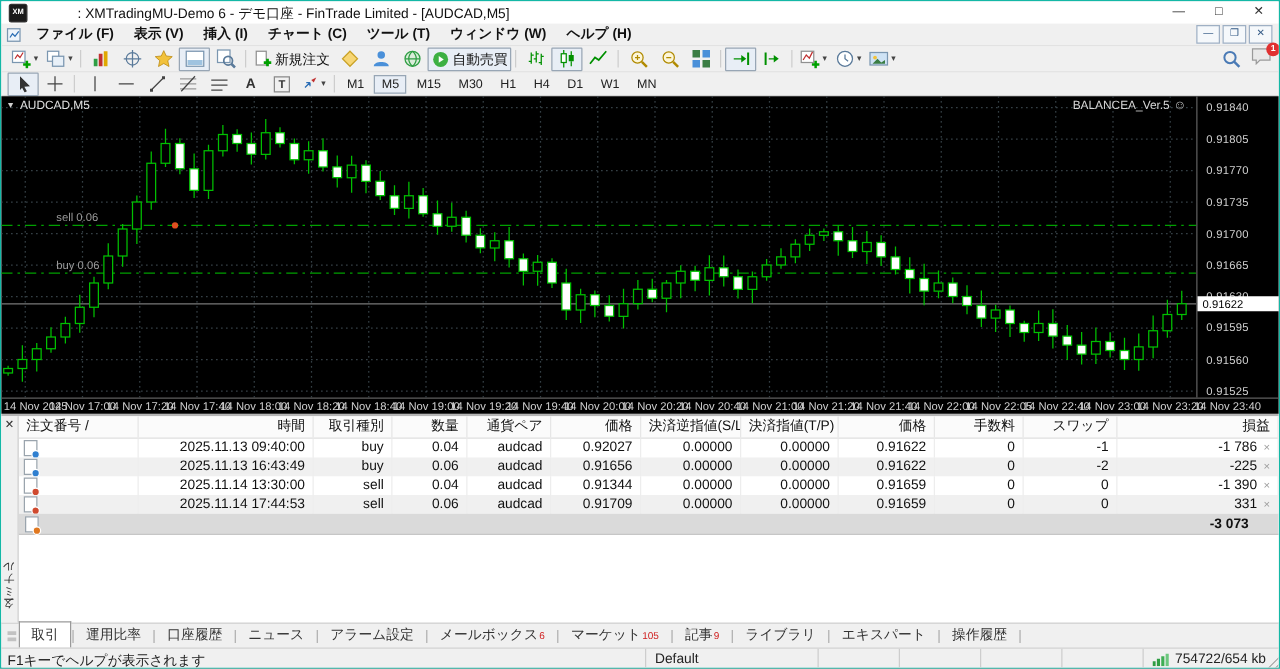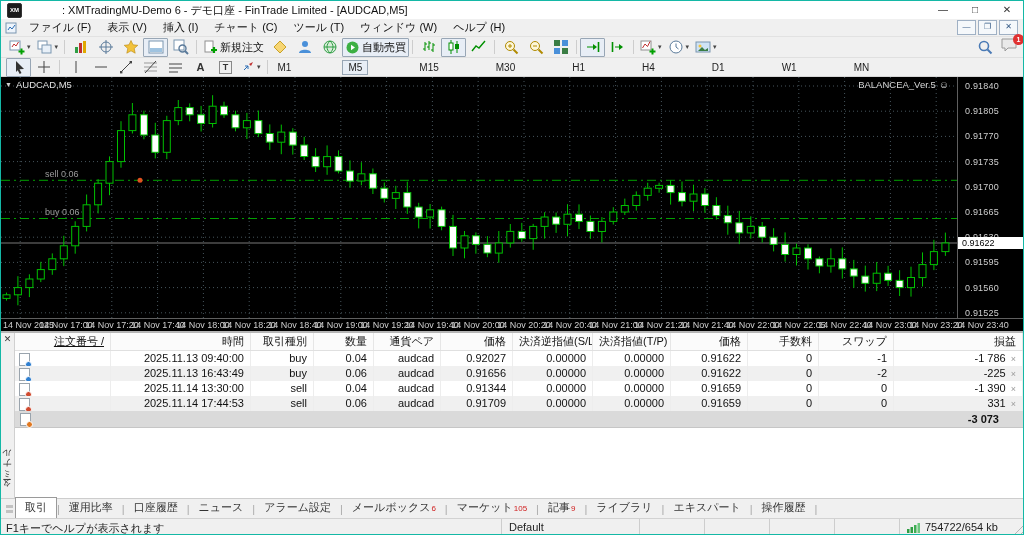--- a/index.html
+++ b/index.html
@@ -6,21 +6,21 @@
   .window{width:1024px;height:535px;position:relative;font-family:"Liberation Sans",sans-serif;
     border:1px solid #14b8a6;box-sizing:border-box;background:#f0f0f0;overflow:hidden;}
   
   .titlebar{height:18px;background:#fff;display:flex;align-items:center;padding-left:6px;font-size:11px;color:#111;}
   .app-icon{width:13px;height:13px;background:#1b1b1b;border-radius:2px;color:#fff;font-size:6px;font-weight:bold;
     display:flex;align-items:center;justify-content:center;margin-right:40px;border:1px solid #333;}
   .win-controls{margin-left:auto;display:flex;height:18px;}
   .wc{width:32px;text-align:center;line-height:18px;font-size:10px;color:#333;}
   
   .menubar{height:18px;background:#f0f0f0;display:flex;align-items:center;font-size:11px;padding-left:4px;position:relative;color:#111;border-bottom:1px solid #e2e2e2;box-sizing:border-box;}
-  .menu-item{padding:0 8px;line-height:17px;}
+  .menu-item{padding:0 8px;line-height:17px;font-weight:bold;}
   .mdi{position:absolute;right:5px;display:flex;gap:2px;}
   .mdi span{width:17px;height:13px;border:1px solid #9fb0c4;background:#f5f8fb;color:#345a86;font-size:8px;line-height:11px;text-align:center;}
   
   .toolbar{background:#f0f0f0;display:flex;align-items:center;padding-left:5px;position:relative;box-sizing:border-box;}
   .t1{height:21px;border-bottom:1px solid #e0e0e0;}
   .t2{height:19px;border-bottom:1px solid #d6d6d6;}
   .tbtn{height:17px;min-width:19px;display:flex;align-items:center;justify-content:center;gap:2px;padding:0 2px;border:1px solid transparent;border-radius:1px;}
   .tbtn.pressed{border:1px solid #98a6b5;background:#e8eef6;}
   .tbtn em{font-style:normal;font-size:11px;color:#111;white-space:nowrap;}
   .sep{width:1px;height:14px;background:#cdcdcd;margin:0 3px;flex:none;}
@@ -47,21 +47,21 @@
   .pos-label{position:absolute;font-size:9px;color:#9a9a9a;}
   
   .terminal{height:167px;background:#fff;display:flex;border-top:2px solid #b5b5b5;box-sizing:border-box;}
   .term-side{width:14px;background:#f0f0f0;border-right:1px solid #d0d0d0;display:flex;flex-direction:column;align-items:center;box-sizing:border-box;flex:none;}
   .term-close{font-size:9px;color:#333;margin-top:1px;line-height:10px;}
   .term-side-label{writing-mode:vertical-rl;transform:rotate(180deg);font-size:9px;color:#333;margin-top:auto;margin-bottom:4px;}
   .term-body{flex:1;display:flex;flex-direction:column;overflow:hidden;min-width:0;}
   .term-grid{display:grid;grid-template-columns:96px 140px 63px 60px 67px 72px 80px 78px 77px 71px 75px minmax(0,1fr);}
   .term-header{height:17px;line-height:17px;font-size:11px;background:#fbfbfb;border-bottom:1px solid #e0e0e0;flex:none;color:#111;}
   .term-header>div{padding:0 6px;text-align:right;border-right:1px solid #e6e6e6;white-space:nowrap;overflow:hidden;}
-  .term-header>div:first-child{text-align:right;text-decoration:underline;}
+  .term-header>div:first-child{text-align:left;}
   .trow{height:15px;line-height:15px;font-size:11px;color:#111;flex:none;}
   .trow.alt{background:#f0f0f0;}
   .trow>div{padding:0 6px;text-align:right;border-right:1px solid #ededed;white-space:nowrap;overflow:hidden;}
   .trow>div:first-child{text-align:left;padding-left:4px;}
   .doc-ico{display:inline-block;width:9px;height:11px;background:#fff;border:1px solid #9aa4ad;position:relative;vertical-align:middle;}
   .doc-ico i{position:absolute;right:-3px;bottom:-3px;width:7px;height:7px;border-radius:50%;border:1px solid #fff;box-sizing:border-box;}
   .dot-buy{background:#2f7fd0;} .dot-sell{background:#d04a2f;} .dot-bal{background:#e07820;}
   .xclose{color:#9a9a9a;font-size:9px;margin-left:5px;}
   .balance-row{height:16px;line-height:16px;background:#dadada;font-size:11px;font-weight:bold;display:flex;align-items:center;
     padding-left:5px;border-bottom:1px solid #c6c6c6;flex:none;color:#111;}
@@ -72,21 +72,21 @@
   .tabsbar{height:20px;background:#f0f0f0;border-top:1px solid #cdcdcd;display:flex;align-items:flex-end;font-size:11px;box-sizing:border-box;padding-left:2px;}
   .tabgrip{width:12px;height:100%;display:flex;flex-direction:column;justify-content:center;gap:2px;align-items:center;flex:none;}
   .tabgrip i{width:7px;height:3px;background:#c2c2c2;display:block;}
   .tab{padding:2px 9px 3px;color:#333;display:flex;align-items:flex-start;white-space:nowrap;}
   .tab.active{background:#fff;border:1px solid #9a9a9a;border-bottom:1px solid #fff;margin-bottom:-1px;}
   .tabdiv{color:#aaa;align-self:center;}
   .badge{color:#d02020;font-size:8px;margin-left:1px;margin-top:4px;}
   
   .statusbar{height:18px;background:#f0f0f0;position:relative;font-size:11px;color:#222;border-top:1px solid #d2d2d2;box-sizing:border-box;}
   .sb-help{position:absolute;left:5px;top:2px;}
-  .sb-cell{position:absolute;top:0;height:17px;line-height:17px;border-left:1px solid #cdcdcd;padding-left:7px;box-sizing:border-box;}
+  .sb-cell{position:absolute;top:0;height:17px;line-height:17px;border-left:1px solid #cdcdcd;padding-left:7px;box-sizing:border-box;margin-left:15px;}
   .sb-kb{display:flex;align-items:center;gap:4px;}
   .grip{position:absolute;right:0;bottom:0;width:13px;height:13px;
     background:repeating-linear-gradient(135deg,transparent 0 3px,#b5b5b5 3px 4px);
     clip-path:polygon(100% 0,100% 100%,0 100%);}
 </style>
 </head>
 <body>
 
 <div class="window">
 
@@ -332,21 +332,21 @@
         <span class="tool-glyph" style="border:1px solid #888;padding:0 3px;font-size:9px;line-height:11px;">T</span>
       </span>
     <span class="tbtn">
         <svg width="14" height="14">
           <path d="M3 10l4-4M7 6h-3M7 6v3" stroke="#2a6db5" fill="none"></path>
           <path d="M8 4l4-2-2 4z" fill="#c03030"></path>
         </svg>
         <span class="dd">▾</span>
       </span>
     <i class="sep"></i>
-    <span id="tfBox" style="display:flex;align-items:flex-start;gap:43px;">
+    <span id="tfBox" style="display:flex;align-items:flex-start;">
         <span class="tf">M1</span>
         <span class="tf pressed">M5</span>
         <span class="tf">M15</span>
         <span class="tf">M30</span>
         <span class="tf">H1</span>
         <span class="tf">H4</span>
         <span class="tf">D1</span>
         <span class="tf">W1</span>
         <span class="tf">MN</span>
       </span>

